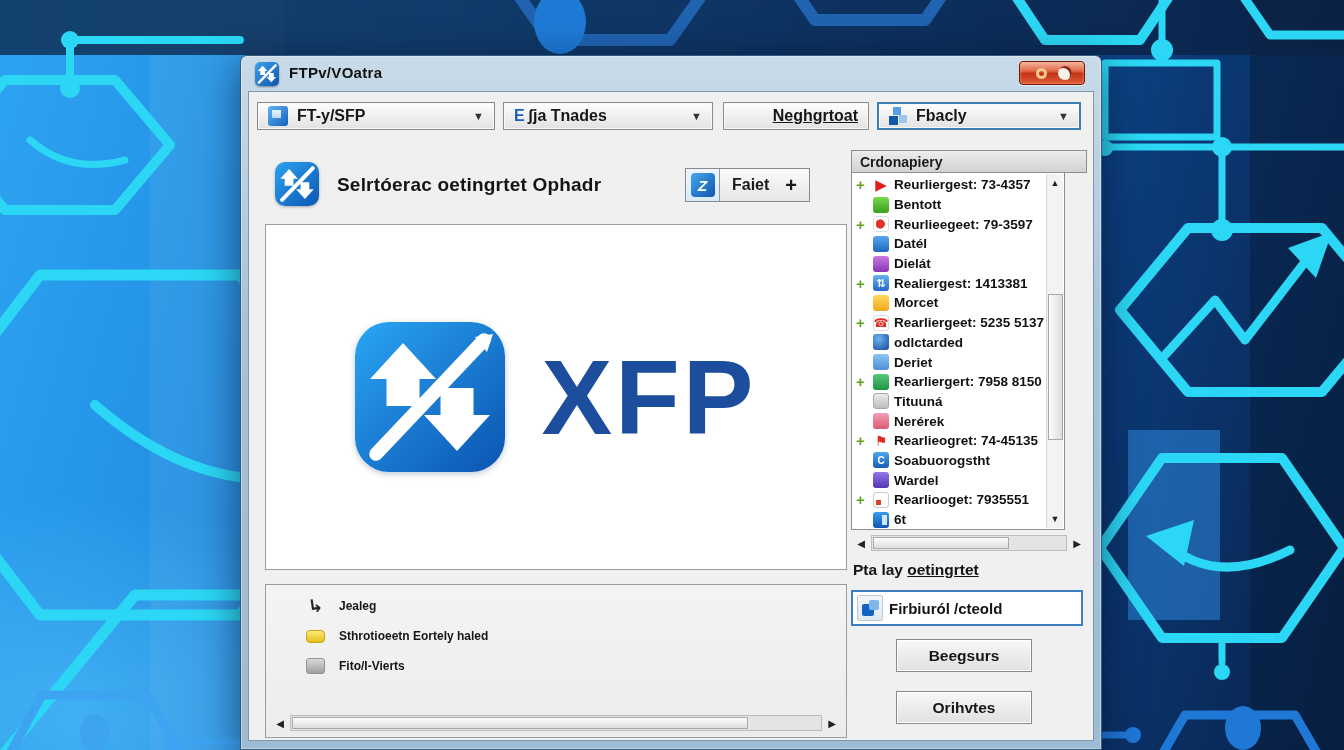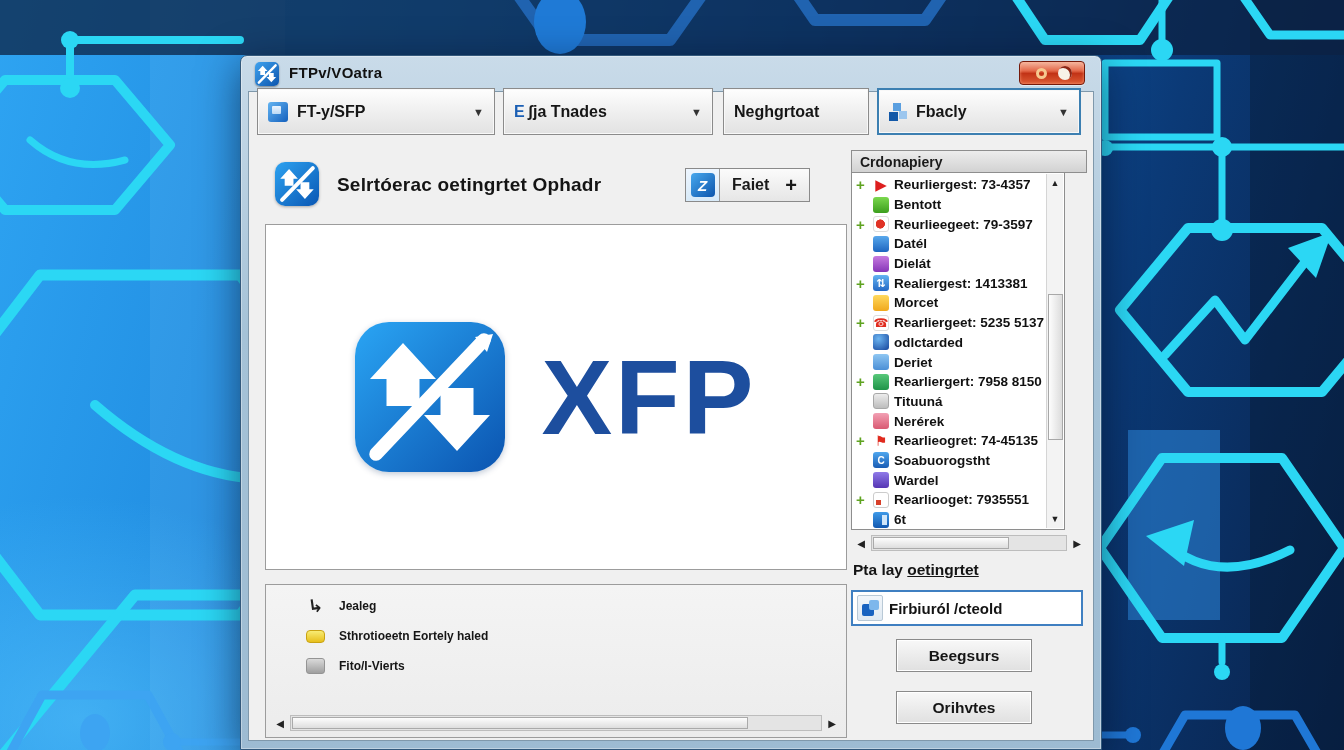--- a/index.html
+++ b/index.html
@@ -23,21 +23,21 @@
     background:linear-gradient(#f4b7a0 0%,#e4694a 40%,#c23316 52%,#dd5c35 100%);
     border:1px solid #751a0a; box-shadow:0 1px 0 rgba(255,255,255,.5), 0 0 3px rgba(255,170,140,.8) inset; }
   .close-btn .g1 { position:absolute; left:16px; top:6px; width:11px; height:11px; border-radius:50%;
     border:3px solid #f6c98f; }
   .close-btn .g2 { position:absolute; right:12px; top:4px; width:14px; height:14px; border-radius:50%;
     background:#f7f2e8; box-shadow:-2px 2px 0 #8e2413 inset; }
   .content-bg { position:absolute; left:7px; right:7px; top:35px; bottom:8px;
     background:#f0f0f0; border:1px solid #7f98ab; }
 
   
-  .combo, .tb-btn { position:absolute; top:32px; height:47px; border:1px solid #8b8b8b;
+  .combo, .tb-btn { position:absolute; top:46px; height:28px; border:1px solid #8b8b8b;
     background:linear-gradient(#fefefe,#eeeeee 55%,#e2e2e2); display:flex; align-items:center;
     padding:0 10px; gap:9px; font-size:16px; font-weight:700; color:#161616;
     box-shadow:0 0 0 1px #f8f8f8 inset; }
   .combo .arrow { margin-left:auto; font-size:11px; color:#333; }
   .combo.accent { border:2px solid #3c7fb1; }
   .mon-icon { width:20px; height:20px; border-radius:3px; flex:0 0 20px;
     background:linear-gradient(135deg,#63b4f2,#1460bd); position:relative; }
   .mon-icon::after { content:""; position:absolute; left:4px; top:4px; width:9px; height:8px;
     background:linear-gradient(#eaf4ff,#bcd9f4); border-radius:1px; }
   .e-pre { color:#1b5fb4; }
@@ -241,21 +241,21 @@
     <div class="combo" style="left:16px;width:238px;">
       <span class="mon-icon"></span>
       <span>FT-y/SFP</span>
       <span class="arrow">▼</span>
     </div>
     <div class="combo" style="left:262px;width:210px;">
       <span class="e-pre">E</span>
       <span style="margin-left:-6px;">ʃja Tnades</span>
       <span class="arrow">▼</span>
     </div>
-    <div class="tb-btn" style="left:482px;width:146px;justify-content:flex-start;">
+    <div class="tb-btn" style="left:482px;width:146px;justify-content:flex-end;text-decoration:underline;">
       <span>Neghgrtoat</span>
     </div>
     <div class="combo accent" style="left:636px;width:204px;">
       <span class="sq-icon">
           <i class="s1"></i>
           <i class="s2"></i>
           <i class="s3"></i>
         </span>
       <span>Fbacly</span>
       <span class="arrow">▼</span>

